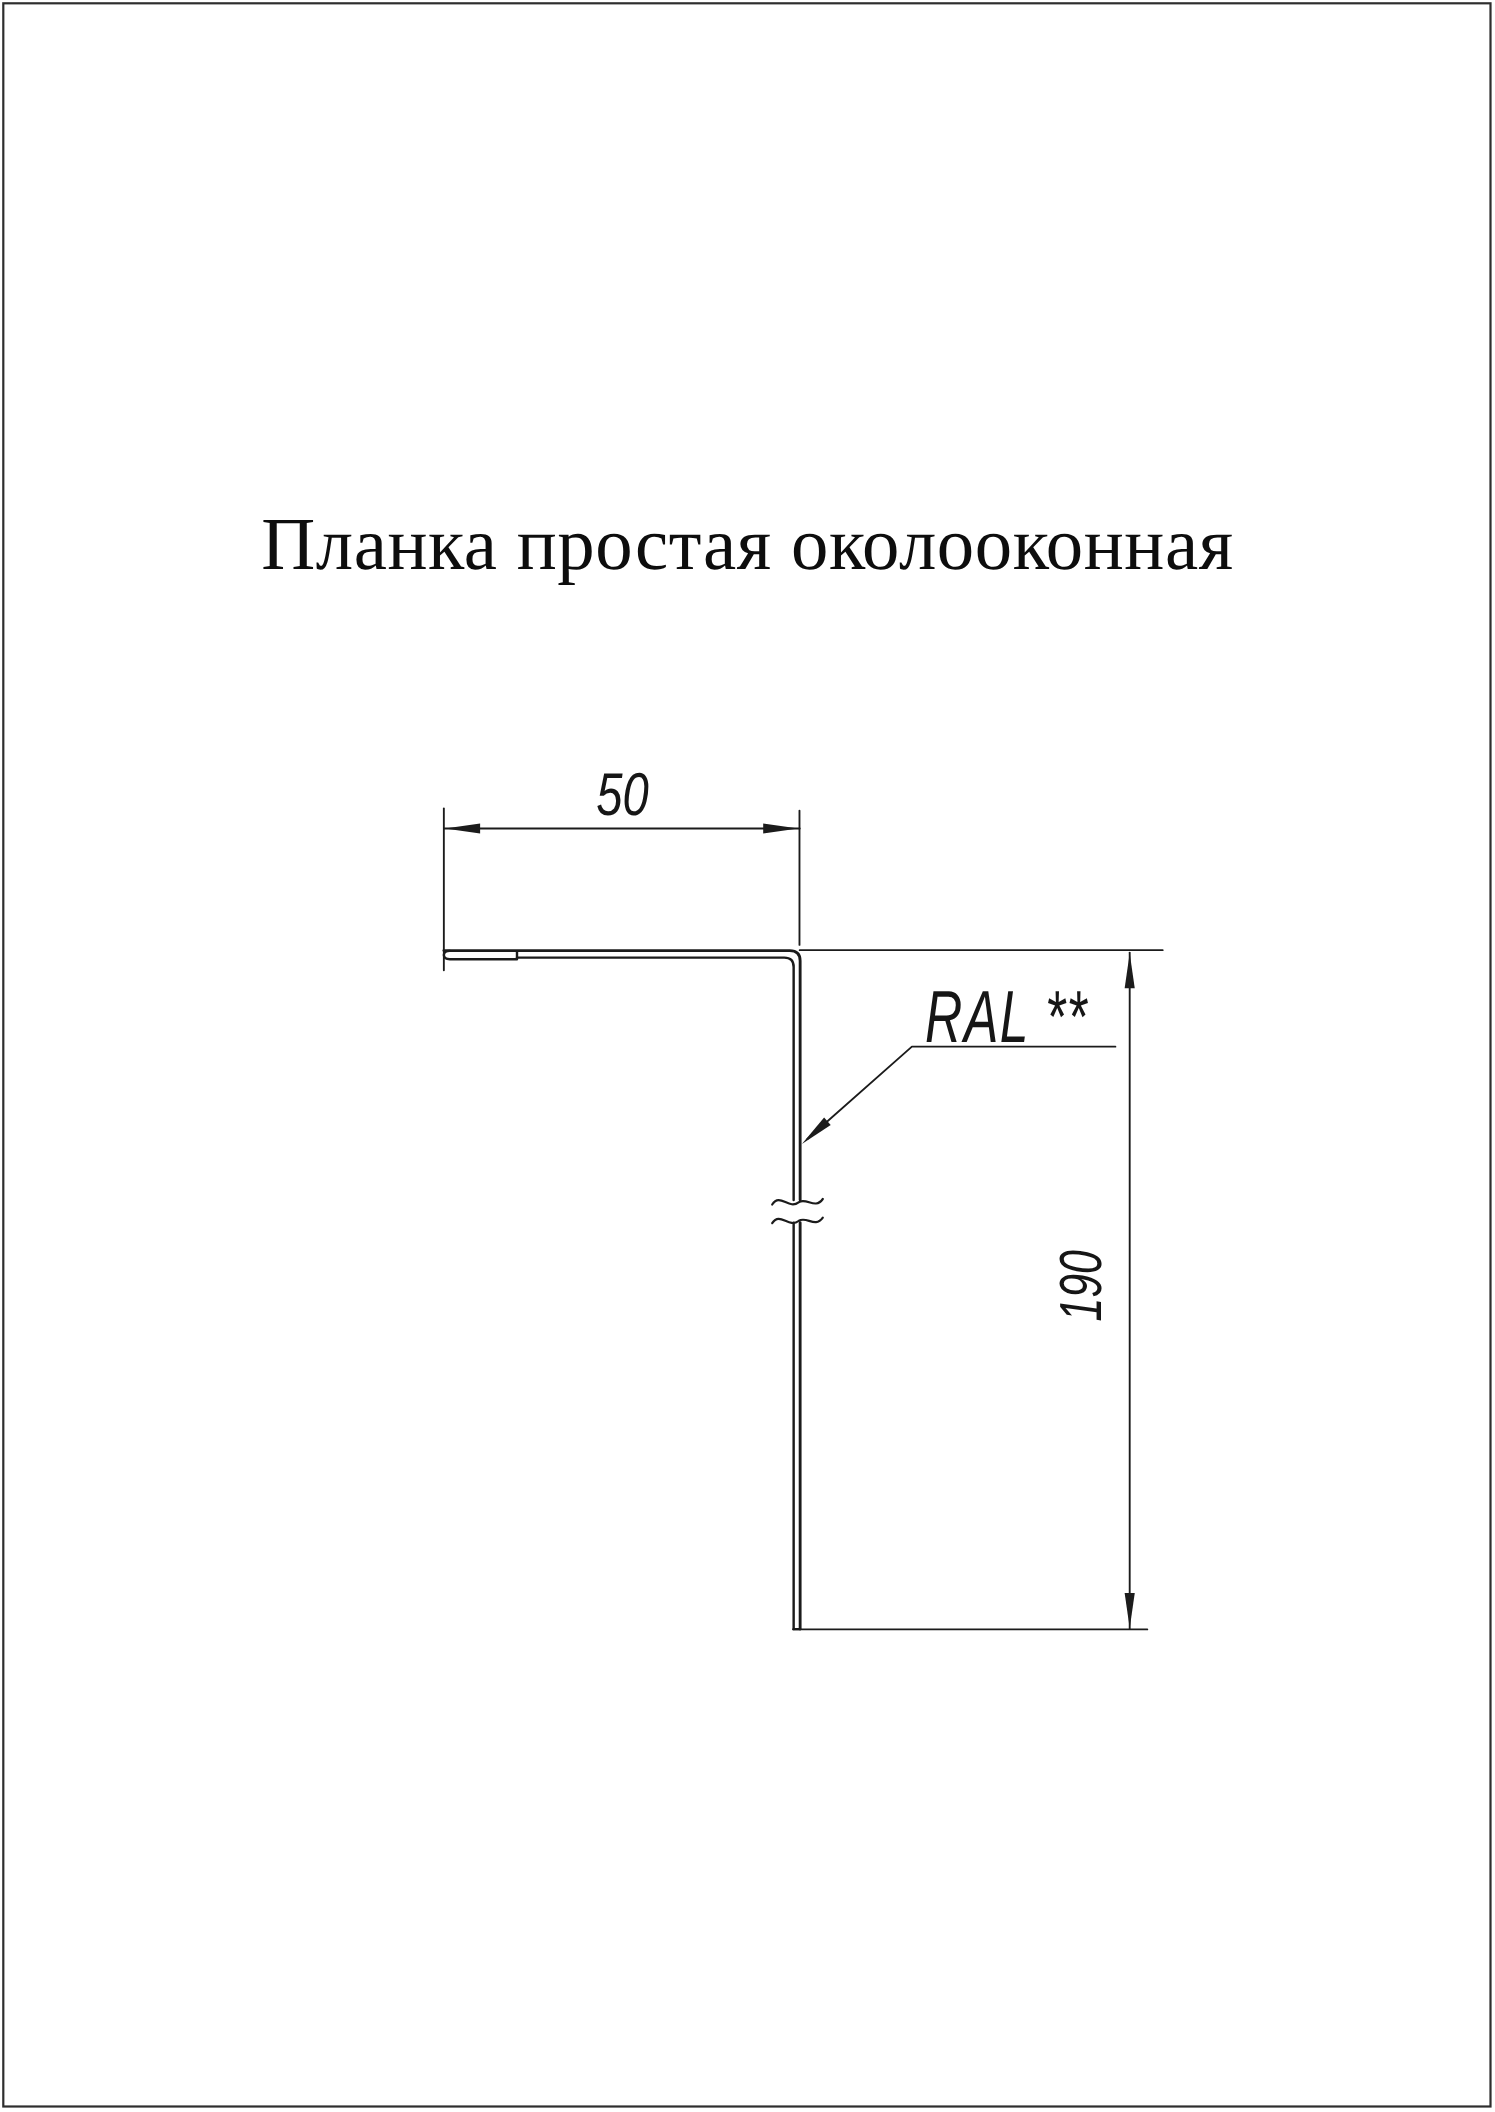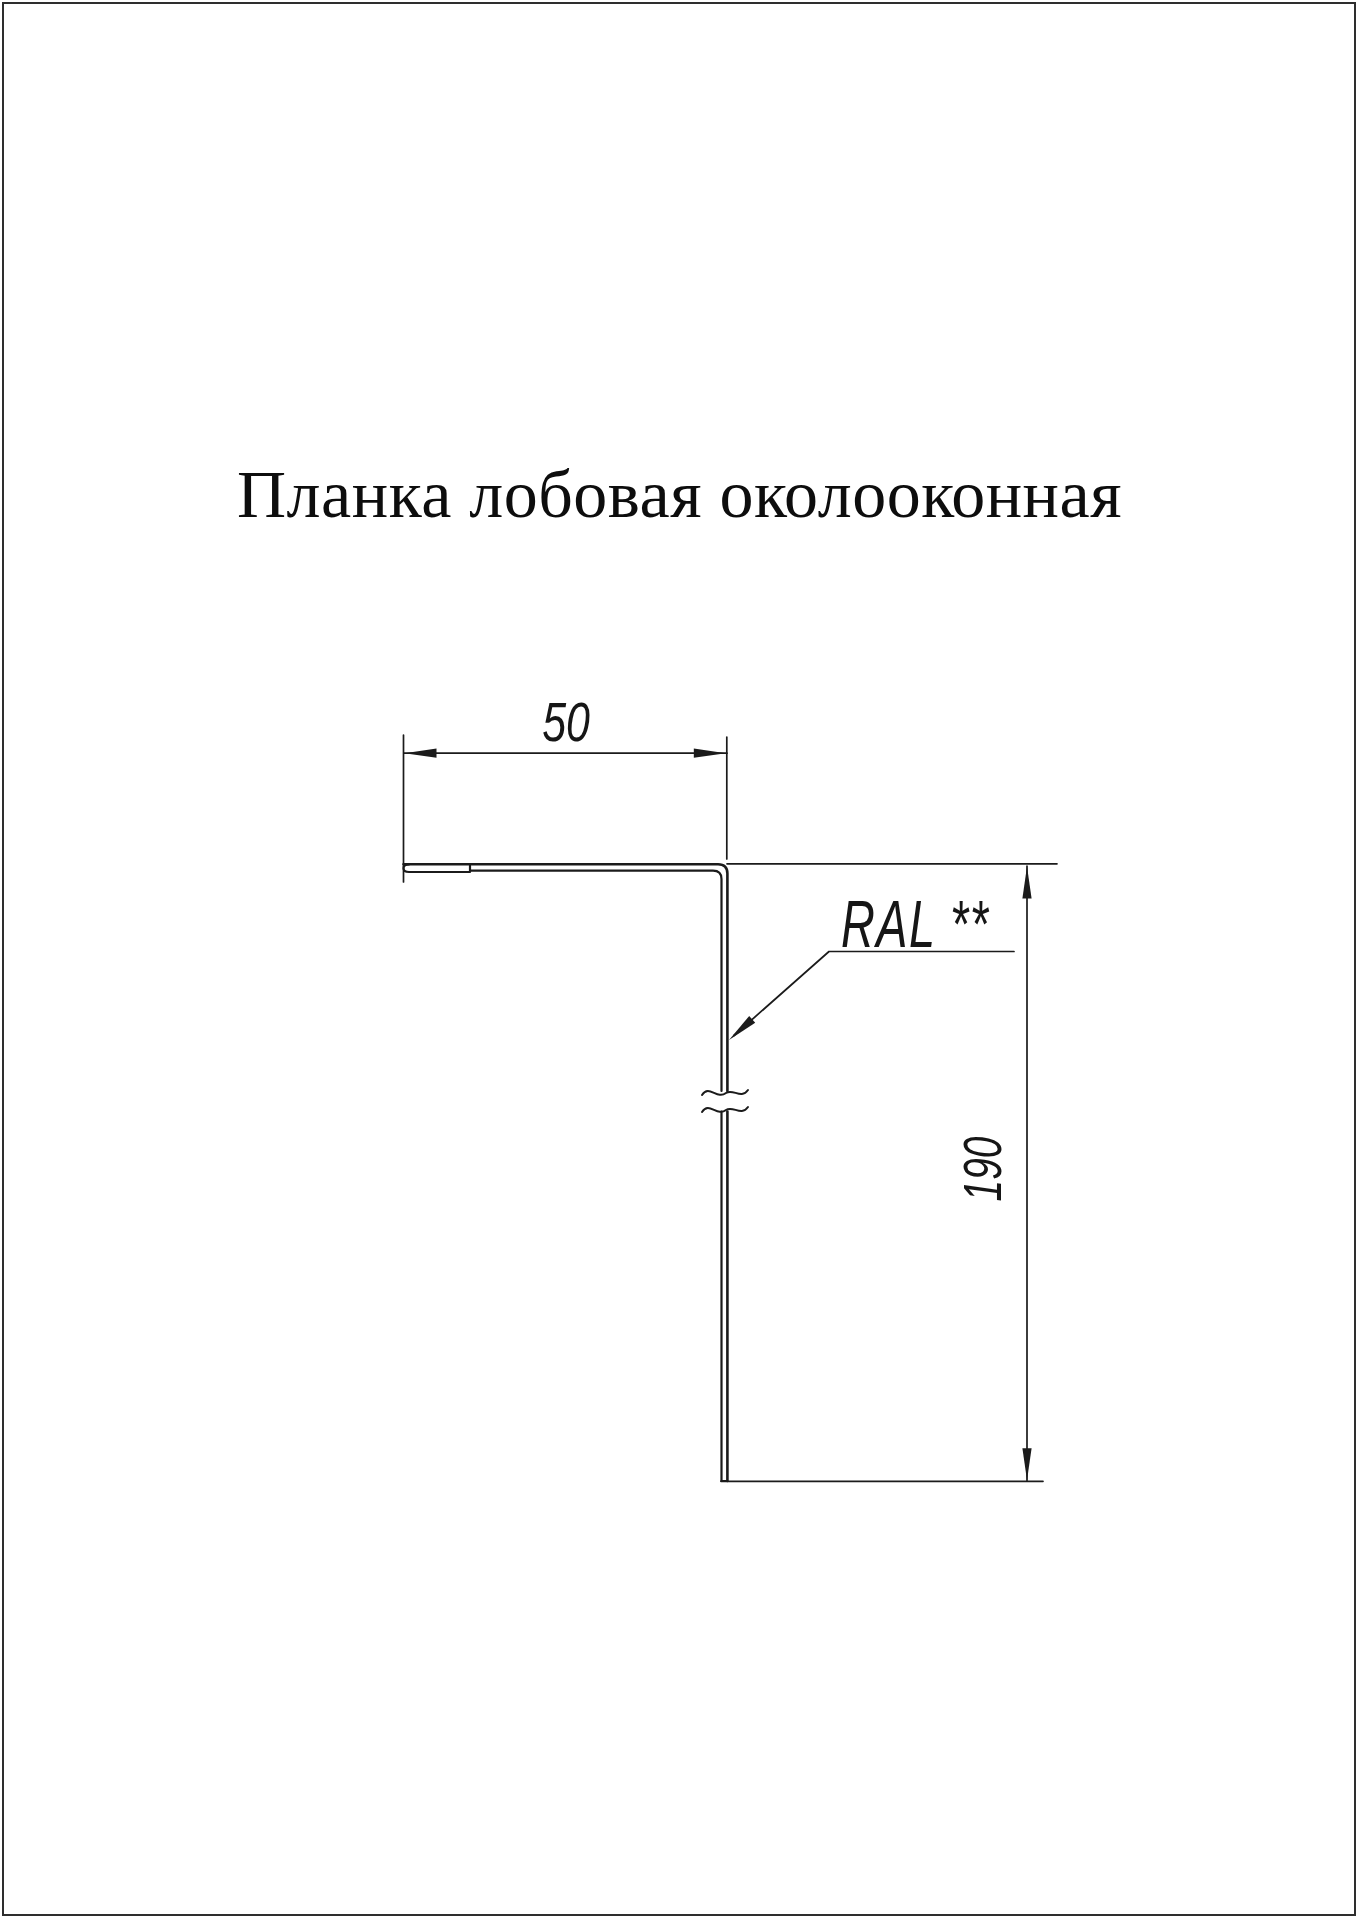--- a/index.html
+++ b/index.html
@@ -23,21 +23,21 @@
     font-style:italic;
     fill:#161616;
   }
 </style>
 </head>
 <body>
 
 <div class="page-border"></div>
 
 <div class="title">
-  <div>Планка лобовая околооконная</div>
+  <div>Планка простая околооконная</div>
 </div>
 
 <svg class="drawing-svg" width="1359" height="1920" viewBox="0 0 1359 1920" stroke-linecap="round" stroke-linejoin="round">
 
   <g fill="none" stroke="#1b1b1b">
 
     <path stroke-width="2.6" d="M403.5 864.2 H718 Q727.4 864.2 727.4 873.5 V1091"></path>
 
     <path stroke-width="2.6" d="M727.4 1111.5 V1481"></path>
 

